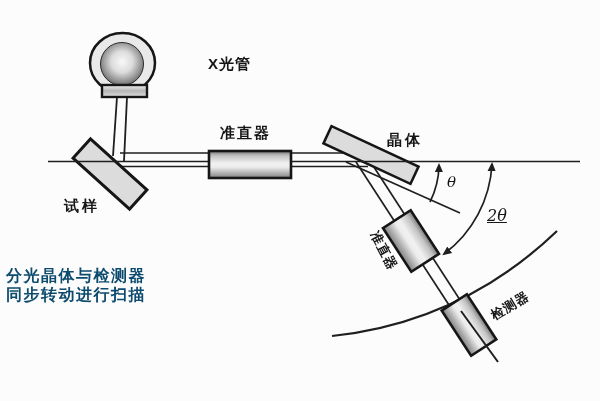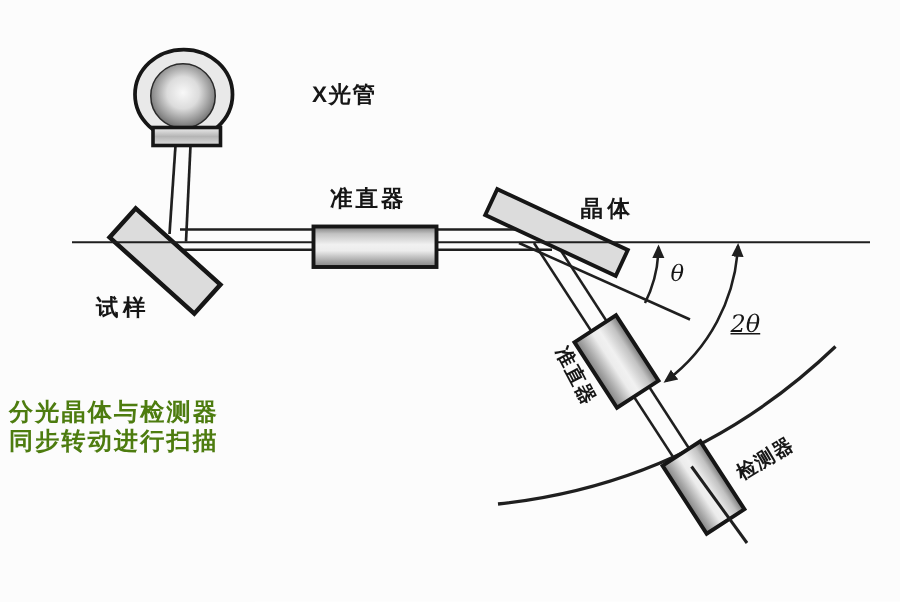--- a/index.html
+++ b/index.html
@@ -17,21 +17,21 @@
     font-family:"Liberation Sans", sans-serif;
   }
   .lbl-angle {
     font-family:"DejaVu Serif", serif; font-style:italic; font-weight:normal;
     letter-spacing:0;
   }
   .lbl-rot { font-size:13px; letter-spacing:1px; transform-origin:center center; }
   .caption {
     position:absolute; left:6px; top:266px;
     font-weight:bold; font-size:16px; line-height:19px; letter-spacing:1.5px;
-    color:#4d7c0f; white-space:nowrap;
+    color:#0c4a6e; white-space:nowrap;
   }
 </style>
 </head>
 <body>
 
 <div class="stage">
 
   <svg width="600" height="401" viewBox="0 0 600 401">
     <defs>
       <marker id="arrow" viewBox="0 0 10 10" refX="7" refY="5" markerWidth="6" markerHeight="6" orient="auto-start-reverse">

